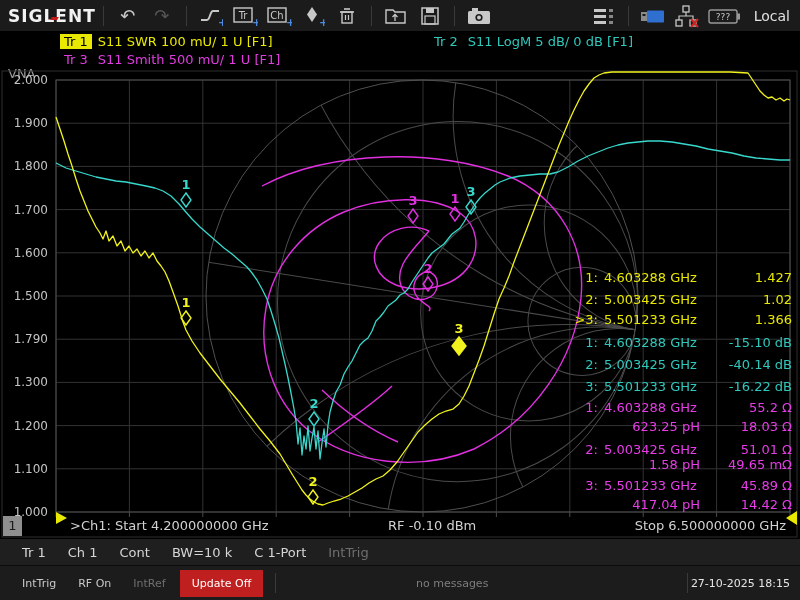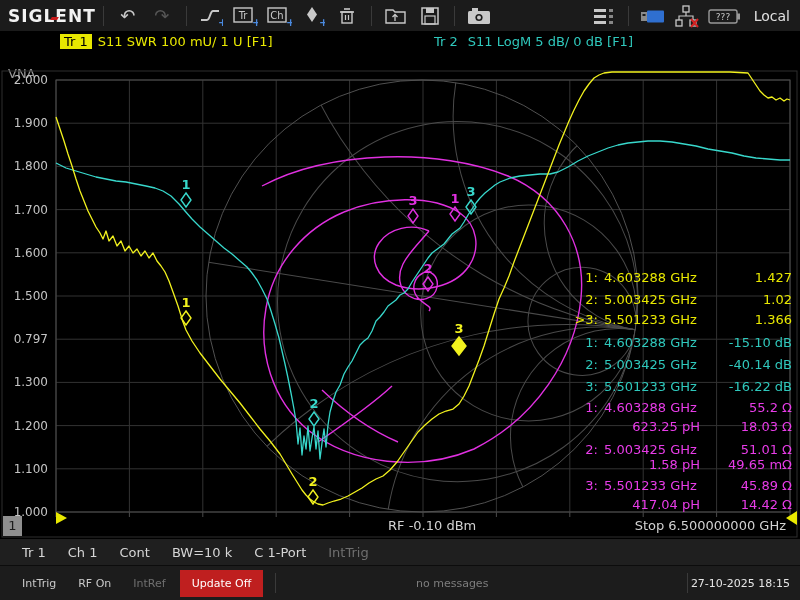--- a/index.html
+++ b/index.html
@@ -157,20 +157,21 @@
       <text x="16" y="15" fill="#c8c8c8" font-size="9" text-anchor="middle">???</text>
         </svg>
     </div>
     <div class="local">Local</div>
   </div>
 
   <div id="trace-header">
     <div class="vna">VNA</div>
   <div class="tr-entry" style="left: 60px; top: 2px;"><span class="tr-id active" style="background: rgb(232, 232, 0);">Tr 1</span><span class="tr-desc" style="color: rgb(232, 232, 0);">S11 SWR 100 mU/ 1 U [F1]</span></div>
       <div class="tr-entry" style="left: 430px; top: 2px;"><span class="tr-id" style="color: rgb(47, 200, 188);">Tr 2</span><span class="tr-desc" style="color: rgb(47, 200, 188);">S11 LogM 5 dB/ 0 dB [F1]</span></div>
+      <div class="tr-entry" style="left: 60px; top: 20px;"><span class="tr-id" style="color: rgb(224, 60, 224);">Tr 3</span><span class="tr-desc" style="color: rgb(224, 60, 224);">S11 Smith 500 mU/ 1 U [F1]</span></div>
     </div>
 
   <svg id="plot-svg" viewBox="0 0 800 600">
       <rect x="2" y="71" width="795" height="466" fill="none" stroke="#2e2e2e" stroke-width="1"></rect>
       <g stroke="#333333" stroke-width="1">
         <line x1="56" y1="80" x2="56" y2="512"></line>
         <line x1="56" y1="512" x2="56" y2="517" stroke="#4a4a4a"></line>
         <line x1="129.4" y1="80" x2="129.4" y2="512"></line>
         <line x1="129.4" y1="512" x2="129.4" y2="517" stroke="#4a4a4a"></line>
         <line x1="202.8" y1="80" x2="202.8" y2="512"></line>
@@ -253,21 +254,21 @@
       <path d="M797,511 L797,525 L786,518 Z" fill="#e8e800"></path>
     </svg>
 
   <div id="y-labels">
       <div class="ylab" style="left: 2px; top: 72px;">2.000</div>
       <div class="ylab" style="left: 2px; top: 115.2px;">1.900</div>
       <div class="ylab" style="left: 2px; top: 158.4px;">1.800</div>
       <div class="ylab" style="left: 2px; top: 201.6px;">1.700</div>
       <div class="ylab" style="left: 2px; top: 244.8px;">1.600</div>
       <div class="ylab" style="left: 2px; top: 288px;">1.500</div>
-      <div class="ylab" style="left: 2px; top: 331.2px;">0.797</div>
+      <div class="ylab" style="left: 2px; top: 331.2px;">1.790</div>
       <div class="ylab" style="left: 2px; top: 374.4px;">1.300</div>
       <div class="ylab" style="left: 2px; top: 417.6px;">1.200</div>
       <div class="ylab" style="left: 2px; top: 460.8px;">1.100</div>
       <div class="ylab" style="left: 2px; top: 504px;">1.000</div>
     </div>
 
   <div id="readouts">
       <div class="ro-row" style="top: 268px; color: rgb(232, 232, 0);">
         <span class="ro-n">1:</span>
         <span class="ro-f">4.603288 GHz</span>
@@ -321,20 +322,21 @@
         <span class="ro-f">5.501233 GHz</span>
         <span class="ro-v">45.89 Ω</span>
       </div>
       <div class="ro-row" style="top: 495px; color: rgb(232, 60, 232);">
         <span class="ro-f2">417.04 pH</span>
         <span class="ro-v">14.42 Ω</span>
       </div>
     </div>
 
   <div id="chan-tab">1</div>
+  <div class="foot-txt" style="left:70px">&gt;Ch1: Start 4.200000000 GHz</div>
   <div class="foot-txt" style="left:388px">RF -0.10 dBm</div>
   <div class="foot-txt" style="right:14px">Stop 6.500000000 GHz</div>
 
   <div id="status1">
       <span class="st-item">Tr 1</span>
       <span class="st-item">Ch 1</span>
       <span class="st-item">Cont</span>
       <span class="st-item">BW=10 k</span>
       <span class="st-item">C 1-Port</span>
       <span class="st-item dimmed">IntTrig</span>

